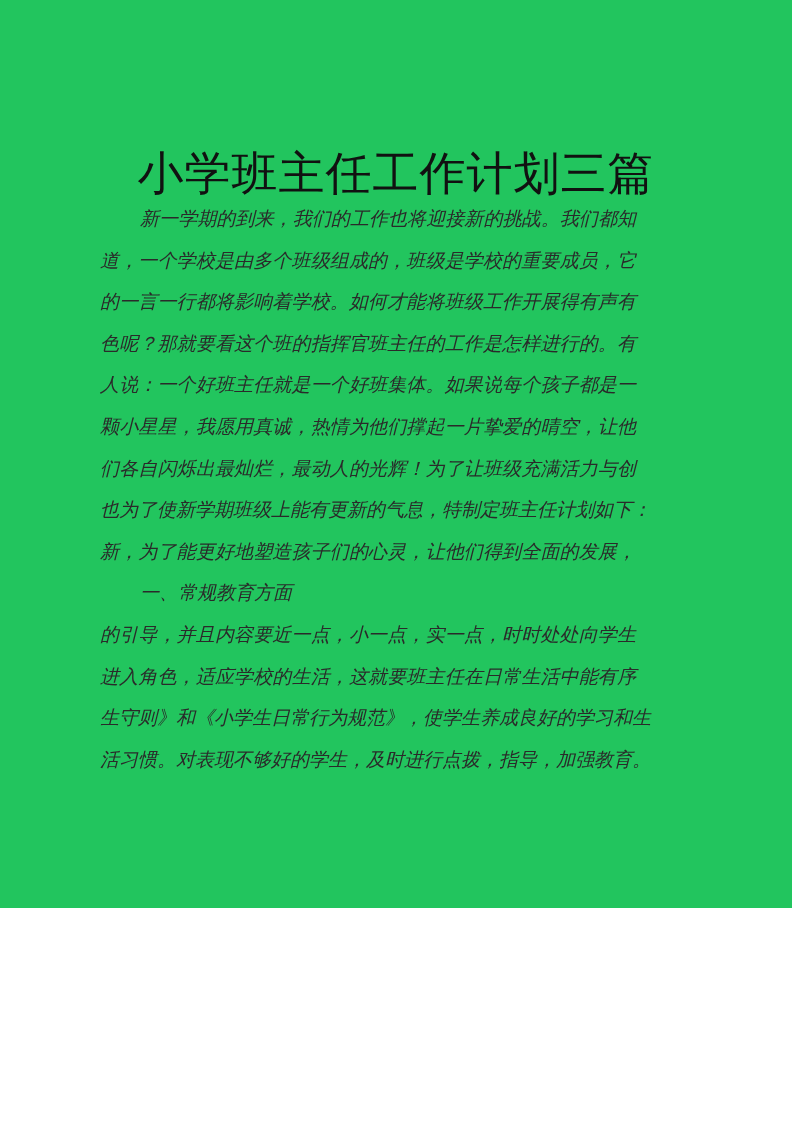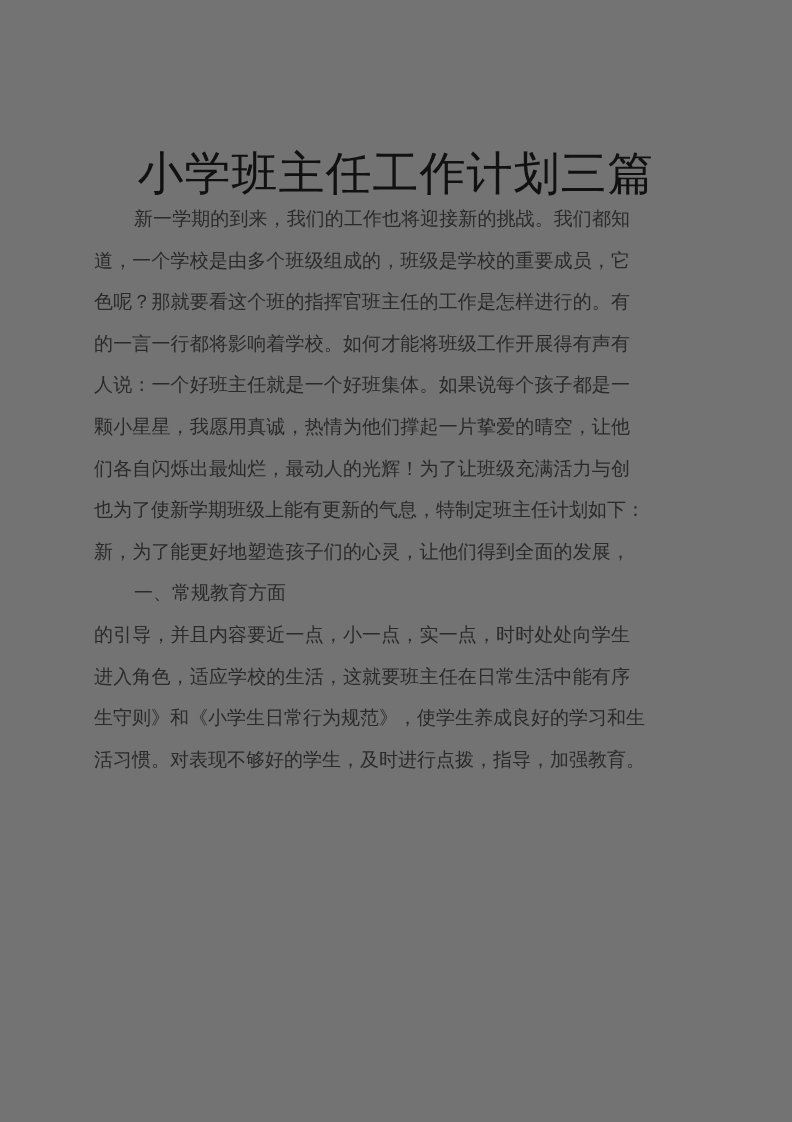--- a/index.html
+++ b/index.html
@@ -12,40 +12,41 @@
       height: 1122px;
       position: relative;
       overflow: hidden;
       font-family: "DejaVu Serif", "Liberation Serif", serif;
       color: #222222;
     }
     .page {
       position: absolute;
       left: 0; top: 0;
       width: 792px;
-      height: 1122px;
-      background: #737373;
+      height: 908px;
+      background: #22c55e;
     }
     .title {
       position: absolute;
       left: 0;
       width: 792px;
       top: 112px;
       text-align: center;
       font-size: 46px;
       line-height: 60px;
       letter-spacing: 1px;
       color: #111111;
       font-weight: normal;
     }
     .body {
       position: absolute;
-      left: 94px;
+      left: 100px;
       top: 198px;
       width: 536px;
+      font-style: italic;
     }
     .line {
       display: block;
       height: 41.6px;
       line-height: 41.6px;
       font-size: 19px;
       white-space: nowrap;
       text-align: justify;
       text-align-last: justify;
       color: #2a2a2a;
@@ -66,22 +67,22 @@
 <body>
 
 <div class="page">
   <h1 class="title">小学班主任工作计划三篇</h1>
 
   <div class="body">
 
     <div>
       <span class="line indent">新一学期的到来，我们的工作也将迎接新的挑战。我们都知</span>
       <span class="line">道，一个学校是由多个班级组成的，班级是学校的重要成员，它</span>
+      <span class="line">的一言一行都将影响着学校。如何才能将班级工作开展得有声有</span>
       <span class="line">色呢？那就要看这个班的指挥官班主任的工作是怎样进行的。有</span>
-      <span class="line">的一言一行都将影响着学校。如何才能将班级工作开展得有声有</span>
       <span class="line">人说：一个好班主任就是一个好班集体。如果说每个孩子都是一</span>
       <span class="line">颗小星星，我愿用真诚，热情为他们撑起一片挚爱的晴空，让他</span>
       <span class="line">们各自闪烁出最灿烂，最动人的光辉！为了让班级充满活力与创</span>
       <span class="line">也为了使新学期班级上能有更新的气息，特制定班主任计划如下：</span>
       <span class="line">新，为了能更好地塑造孩子们的心灵，让他们得到全面的发展，</span>
     </div>
 
     <div>
       <span class="line indent last">一、常规教育方面</span>
     </div>

